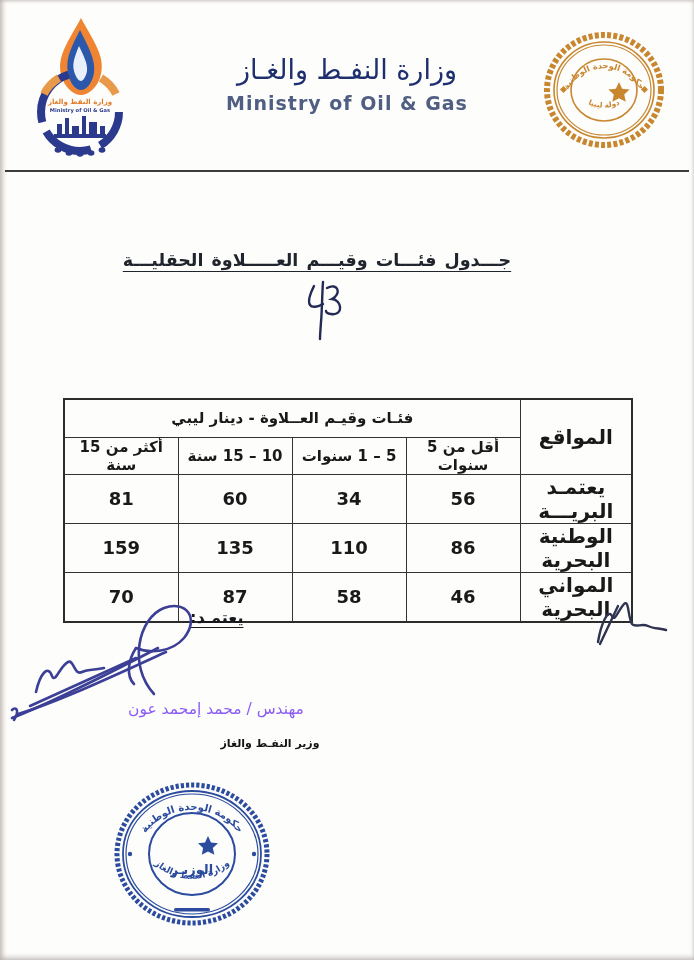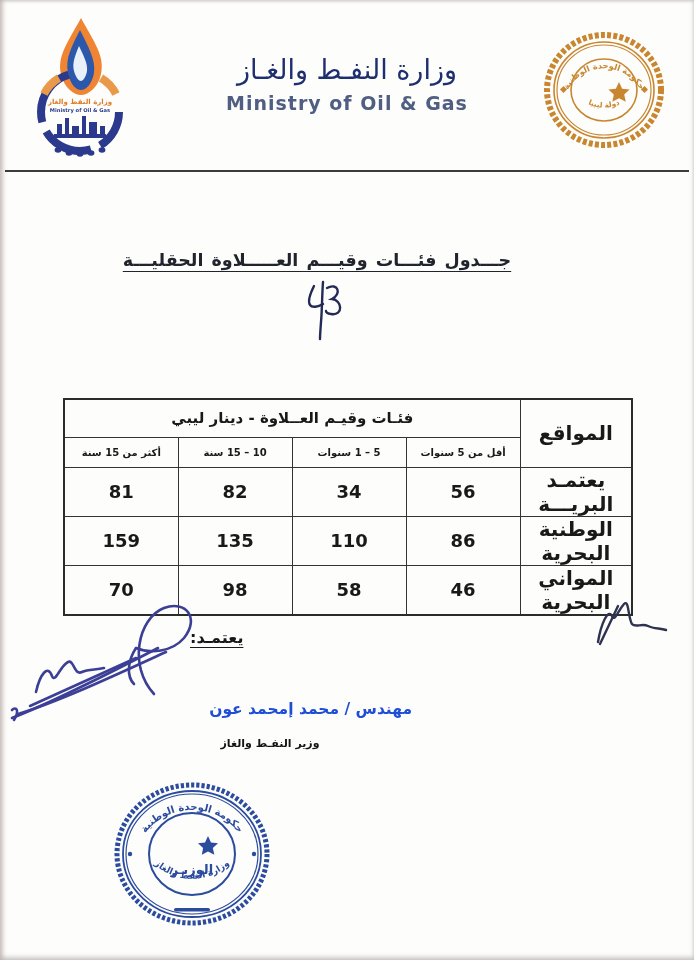--- a/index.html
+++ b/index.html
@@ -21,31 +21,31 @@
   
   .title-block{left:0;top:250px;width:634px;text-align:center;direction:rtl;}
   .title-line{display:block;font-size:17.5px;font-weight:bold;color:#20242c;
     text-decoration:underline;text-underline-offset:5px;margin-bottom:10px;word-spacing:2px;}
   
   table.alw{position:absolute;left:63px;top:398px;width:568px;direction:rtl;
     border-collapse:collapse;table-layout:fixed;}
   table.alw th,table.alw td{border:1.6px solid #333;text-align:center;vertical-align:middle;
     font-weight:bold;color:#191919;padding:0;}
   table.alw .grp{height:38px;font-size:15px;}
-  table.alw .colh{height:30px;font-size:10px;}
+  table.alw .colh{height:30px;font-size:15px;}
   table.alw .loc{font-size:20px;}
   table.alw td.val{height:42px;font-size:18px;}
   table.alw col.c-loc{width:112px;}
   table.alw col.c-d{width:114px;}
   table.alw{border:2px solid #2c2c2c;}
   
-  .approve-label{left:190px;top:628px;font-size:16px;font-weight:bold;direction:rtl;
+  .approve-label{left:190px;top:608px;font-size:16px;font-weight:bold;direction:rtl;
     text-decoration:underline;text-underline-offset:4px;color:#17181c;}
-  .minister-name{left:128px;top:700px;width:284px;text-align:right;direction:rtl;
-    font-size:15.5px;font-weight:bold;color:#1d4ed8;}
+  .minister-name{left:128px;top:700px;width:284px;text-align:left;direction:rtl;
+    font-size:15.5px;font-weight:normal;color:#8b5cf6;}
   .minister-title{left:150px;top:737px;width:240px;text-align:center;direction:rtl;
     font-size:11px;font-weight:bold;color:#141414;}
   svg{display:block;}
   .stamp-text{font-family:"DejaVu Sans","Liberation Sans",sans-serif;font-weight:bold;}
 </style>
 </head>
 <body>
 
 <div class="page">
 
@@ -151,35 +151,35 @@
     <tr>
       <th class="colh">أقل من 5 سنوات</th>
       <th class="colh">5 – 1 سنوات</th>
       <th class="colh">10 – 15 سنة</th>
       <th class="colh">أكثر من 15 سنة</th>
     </tr>
     <tr>
       <td class="loc">يعتمـد البريـــة</td>
       <td class="val">56</td>
       <td class="val">34</td>
-      <td class="val">82</td>
+      <td class="val">60</td>
       <td class="val">81</td>
     </tr>
     <tr>
       <td class="loc">الوطنية البحرية</td>
       <td class="val">86</td>
       <td class="val">110</td>
       <td class="val">135</td>
       <td class="val">159</td>
     </tr>
     <tr>
       <td class="loc">المواني البحرية</td>
       <td class="val">46</td>
       <td class="val">58</td>
-      <td class="val">98</td>
+      <td class="val">87</td>
       <td class="val">70</td>
     </tr>
   </tbody>
     </table>
 
   <div class="abs" style="left:588px;top:590px;width:84px;height:62px;">
     <svg width="84" height="62" viewBox="0 0 84 62">
       <g fill="none" stroke="#2f3350" stroke-width="2.4" stroke-linecap="round">
         <path d="M10,52 C13,34 20,18 24,26 C27,32 29,22 36,14 C41,9 40,28 44,34 C47,38 54,33 60,36 C66,39 72,38 78,40"></path>
         <path d="M12,54 L30,16"></path>

